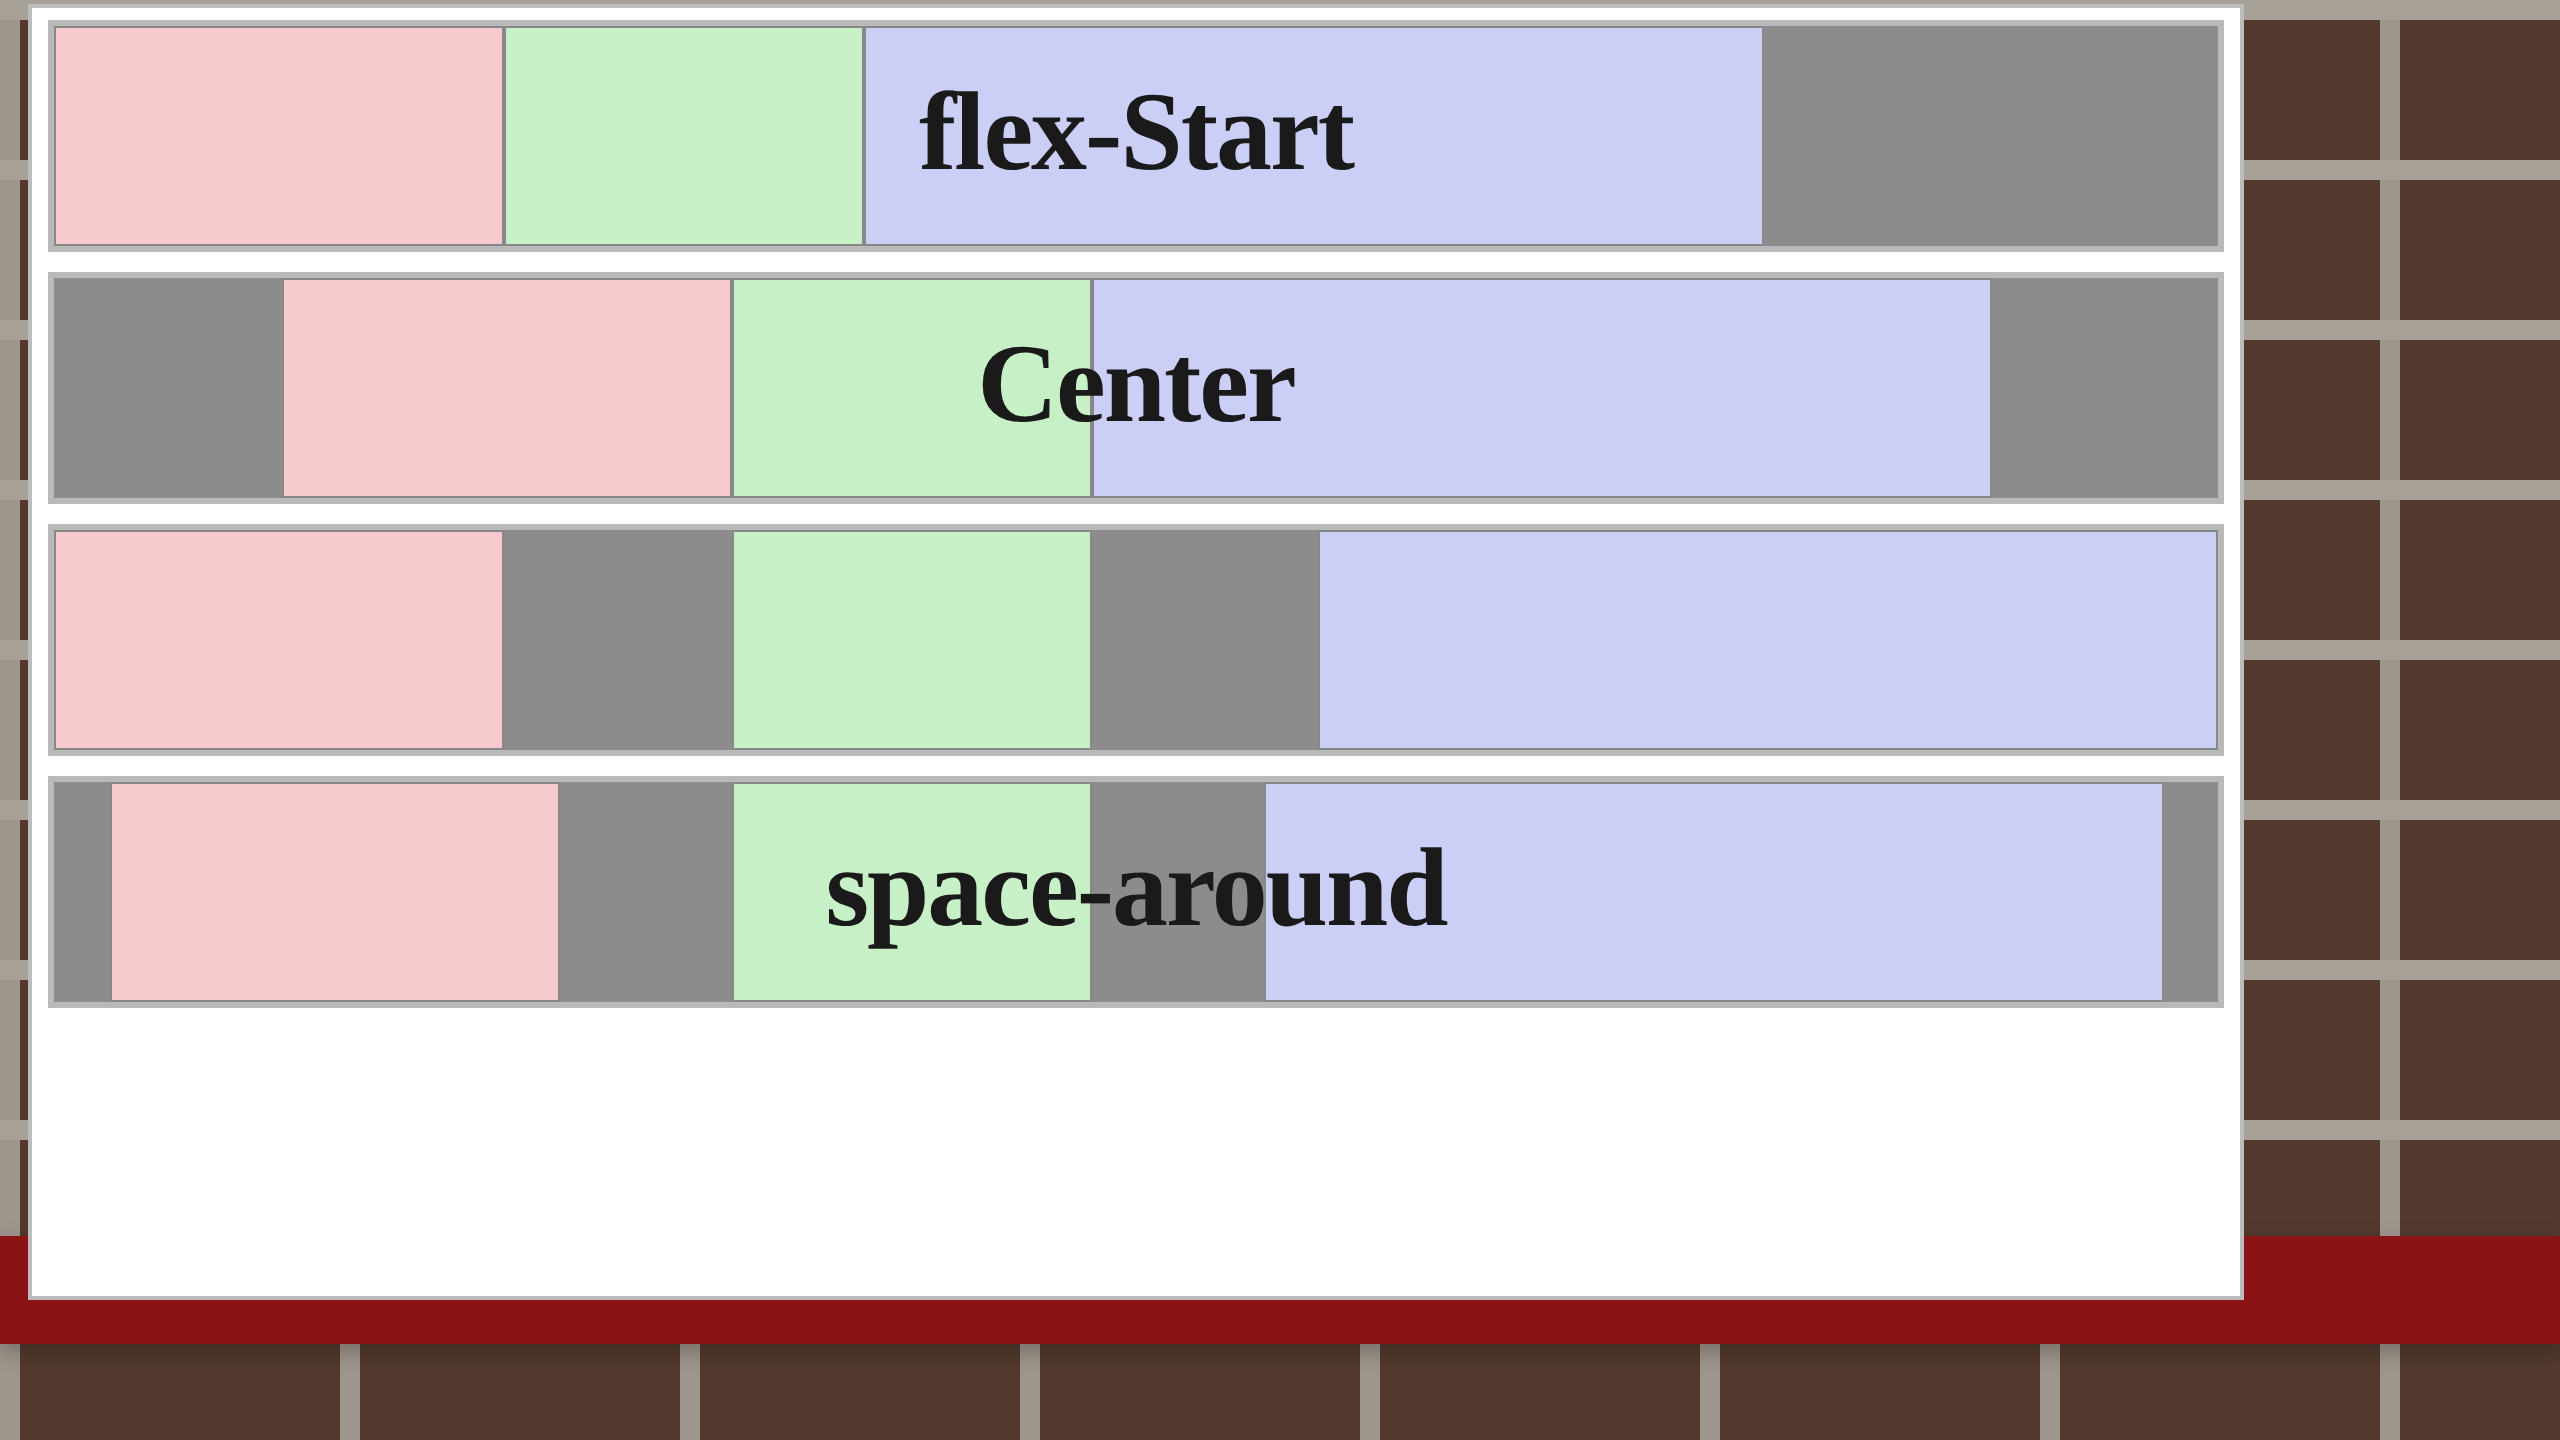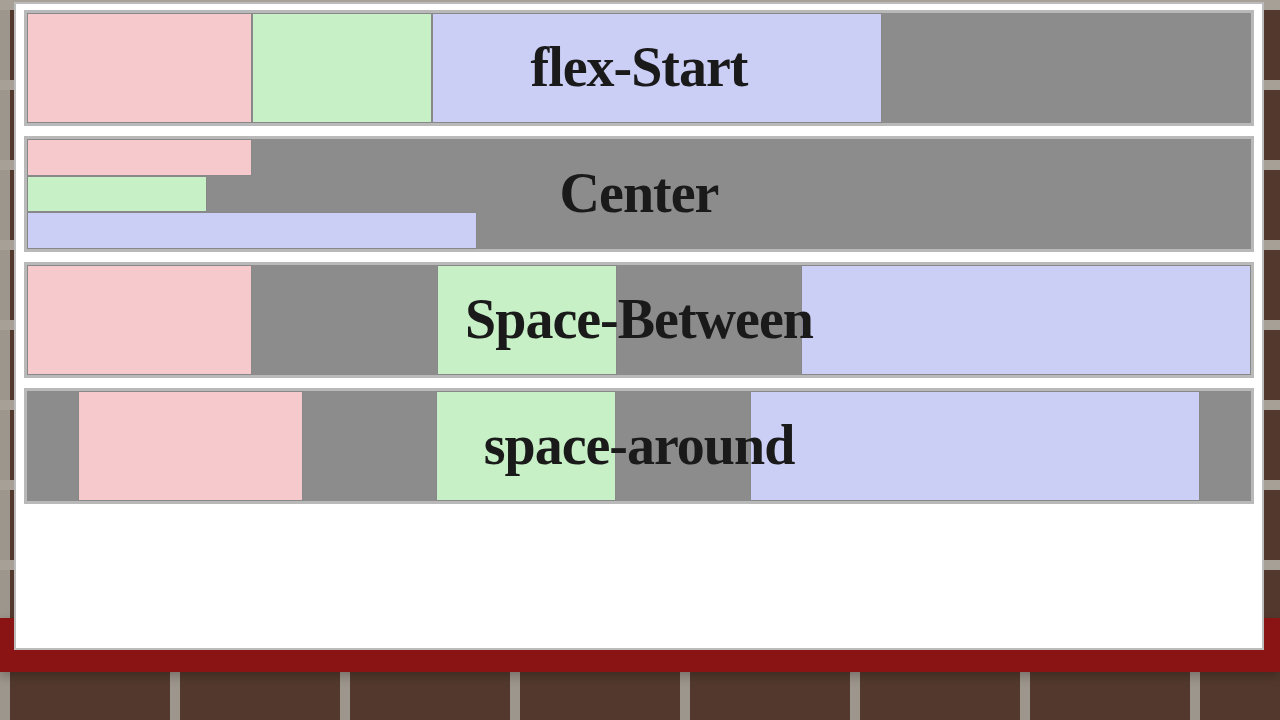--- a/index.html
+++ b/index.html
@@ -37,21 +37,21 @@
     top: 618px;
     height: 54px;
     background: #8a1414;
     box-shadow: 0 4px 10px rgba(0,0,0,0.25);
   }
 
   .panel {
     position: absolute;
     left: 14px;
     top: 2px;
-    width: 1250px;
+    width: 1108px;
     height: 648px;
     background: #ffffff;
     border: 2px solid #bcbcbc;
     box-sizing: border-box;
     padding: 6px 8px 8px 8px;
   }
 
   .row {
     position: relative;
     display: flex;
@@ -59,21 +59,21 @@
     height: 116px;
     margin-bottom: 10px;
     background: #8c8c8c;
     border: 3px solid #b9b9b9;
     box-sizing: border-box;
   }
   .row:last-child { margin-bottom: 0; gap: 31px; }
 
   .fs { justify-content: flex-start; }
   .fe { justify-content: flex-end; }
-  .c  { justify-content: center; flex-direction: column; }
+  .c  { justify-content: center; }
   .sb { justify-content: space-between; }
   .sa { justify-content: space-around; }
 
   .box {
     height: 100%;
     border: 1px solid #888;
     box-sizing: border-box;
   }
   .pink   { background: #f6c9cd; }
   .green  { background: #c8f0c6; }
@@ -117,21 +117,20 @@
     <div class="box pink w-s"></div>
     <div class="box green w-m"></div>
     <div class="box purple w-l"></div>
     <span class="label">Center</span>
   </div>
 
   <div class="row sb">
     <div class="box pink w-s"></div>
     <div class="box green w-m"></div>
     <div class="box purple w-l"></div>
-    <span class="label">Space-Between</span>
   </div>
 
   <div class="row sa">
     <div class="box pink w-s"></div>
     <div class="box green w-m"></div>
     <div class="box purple w-l"></div>
     <span class="label">space-around</span>
   </div>
 
 </div>

